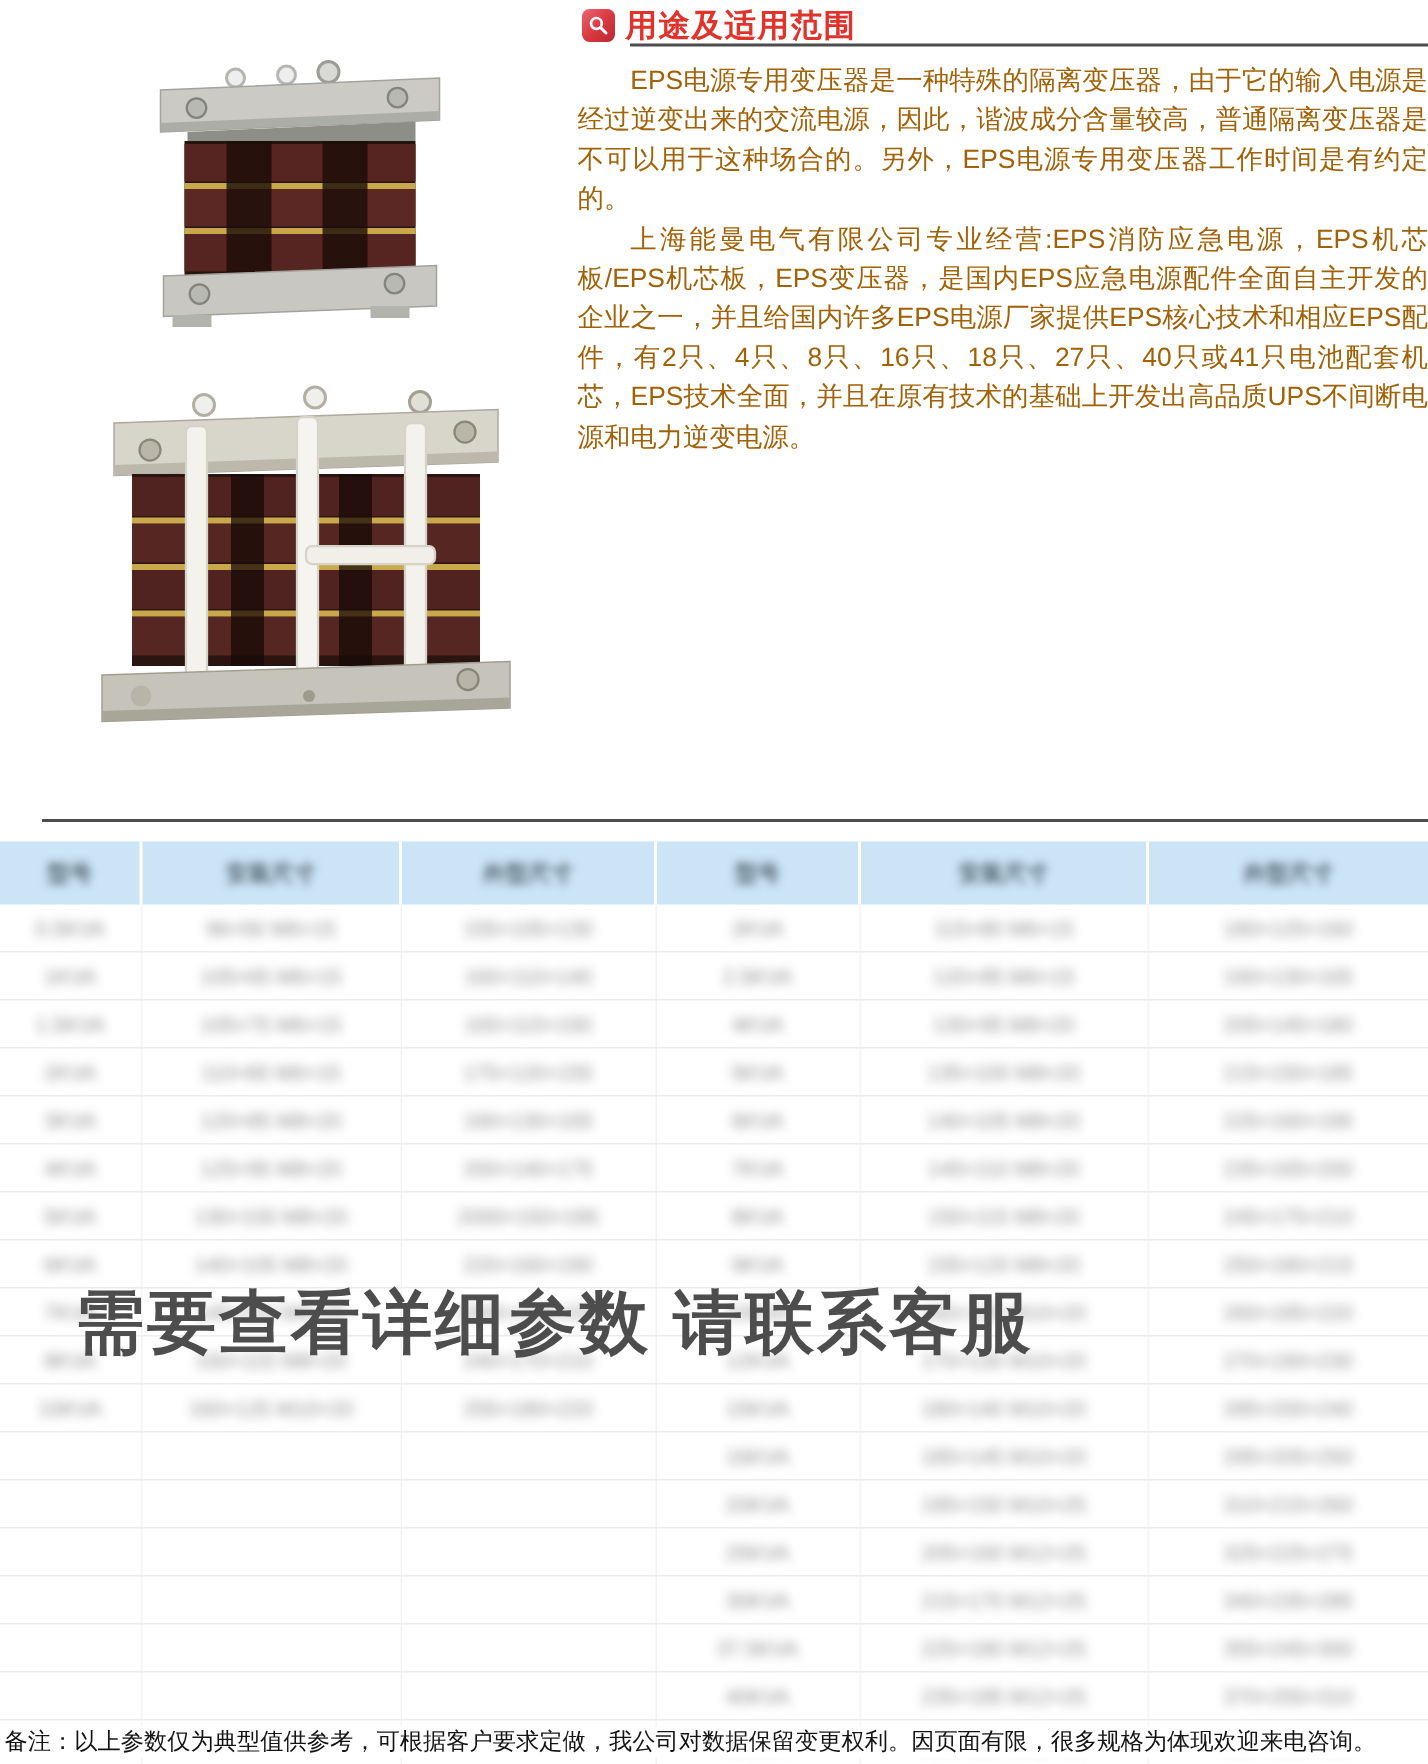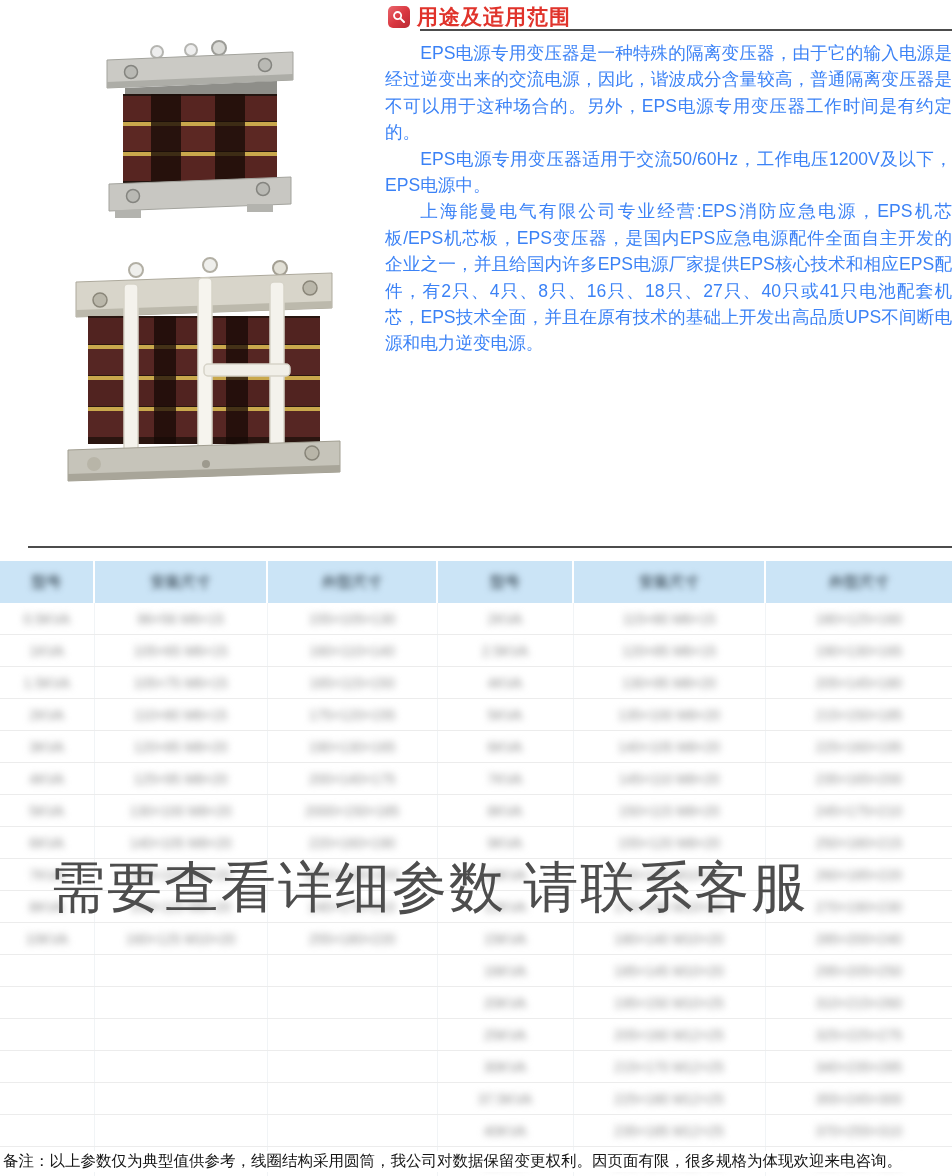--- a/index.html
+++ b/index.html
@@ -9,42 +9,42 @@
   
   .sec-head{position:absolute;display:flex;align-items:center;gap:7px;}
   .sec-icon{width:22px;height:22px;border-radius:5px;flex:0 0 22px;
     background:linear-gradient(135deg,#e9676e 0%,#da3740 52%,#b92933 100%);
     display:flex;align-items:center;justify-content:center;}
   .sec-title{font-size:21px;font-weight:bold;color:#e0332b;letter-spacing:1px;white-space:nowrap;}
   .rule{position:absolute;height:0;border-top:2px solid #4c4c4c;}
 
   
   .usage-text{position:absolute;left:385px;top:40px;width:567px;
-    font-size:17.6px;line-height:26.4px;color:#3b82f6;text-align:justify;}
+    font-size:17.6px;line-height:26.4px;color:#a16207;text-align:justify;}
   .usage-text p{margin:0;text-indent:2em;}
 
   
   .photo{position:absolute;}
 
   
   .dim-table-wrap{position:absolute;left:0;top:561px;width:952px;}
   table.dim{border-collapse:collapse;width:952px;table-layout:fixed;}
   table.dim th{height:40px;background:#cbe4f6;border-right:2px solid #ffffff;
     font-size:15px;font-weight:bold;color:#50626f;text-align:center;}
   table.dim th:last-child{border-right:none;}
   table.dim td{height:29px;border-bottom:1px solid #ececec;border-right:1px solid #f1f4f6;
     font-size:14px;color:#8f8f8f;text-align:center;white-space:nowrap;overflow:hidden;}
   table.dim td:last-child{border-right:none;}
   table.dim{border-bottom:1px solid #e6e6e6;}
   .blurred{filter:blur(3.5px);}
   .blurred-head{filter:blur(3px);}
 
   
   .watermark{position:absolute;left:50px;top:851px;z-index:6;
-    font-size:55px;font-weight:400;color:#4d4d4d;letter-spacing:2px;white-space:nowrap;}
+    font-size:46px;font-weight:700;color:#4d4d4d;letter-spacing:2px;white-space:nowrap;}
 
   
   .note{position:absolute;left:3px;top:1151px;width:948px;z-index:7;background:#ffffff;
     font-size:15.5px;color:#141414;white-space:nowrap;overflow:hidden;}
 </style>
 </head>
 <body>
 
 <div class="page">
 
@@ -125,21 +125,20 @@
         <circle cx="5.6" cy="5.6" r="3.6" fill="none" stroke="#ffffff" stroke-width="1.8"></circle>
         <line x1="8.4" y1="8.4" x2="12" y2="12" stroke="#ffffff" stroke-width="2" stroke-linecap="round"></line>
       </svg>
     </span>
     <span class="sec-title">用途及适用范围</span>
   </div>
   <div class="rule" style="left:420px;top:29px;width:532px;"></div>
 
   <div class="usage-text" id="usage-paragraphs">
       <p>EPS电源专用变压器是一种特殊的隔离变压器，由于它的输入电源是经过逆变出来的交流电源，因此，谐波成分含量较高，普通隔离变压器是不可以用于这种场合的。另外，EPS电源专用变压器工作时间是有约定的。</p>
-      <p>EPS电源专用变压器适用于交流50/60Hz，工作电压1200V及以下，EPS电源中。</p>
       <p>上海能曼电气有限公司专业经营:EPS消防应急电源，EPS机芯板/EPS机芯板，EPS变压器，是国内EPS应急电源配件全面自主开发的企业之一，并且给国内许多EPS电源厂家提供EPS核心技术和相应EPS配件，有2只、4只、8只、16只、18只、27只、40只或41只电池配套机芯，EPS技术全面，并且在原有技术的基础上开发出高品质UPS不间断电源和电力逆变电源。</p>
     </div>
 
   <div class="rule" style="left:28px;top:546px;width:924px;"></div>
 
   <div class="dim-table-wrap">
     <table class="dim" id="dim-table">
       <colgroup id="dim-cols">
           <col style="width: 94px;">
           <col style="width: 173px;">
@@ -302,15 +301,15 @@
             <td><span class="blurred">50KVA</span></td>
             <td><span class="blurred">245×195 M12×30</span></td>
             <td><span class="blurred">385×265×320</span></td>
           </tr>
         </tbody>
     </table>
   </div>
 
   <div class="watermark">需要查看详细参数 请联系客服</div>
 
-  <div class="note">备注：以上参数仅为典型值供参考，线圈结构采用圆筒，我公司对数据保留变更权利。因页面有限，很多规格为体现欢迎来电咨询。</div>
+  <div class="note">备注：以上参数仅为典型值供参考，可根据客户要求定做，我公司对数据保留变更权利。因页面有限，很多规格为体现欢迎来电咨询。</div>
 
 </div>
 
 </body></html>

